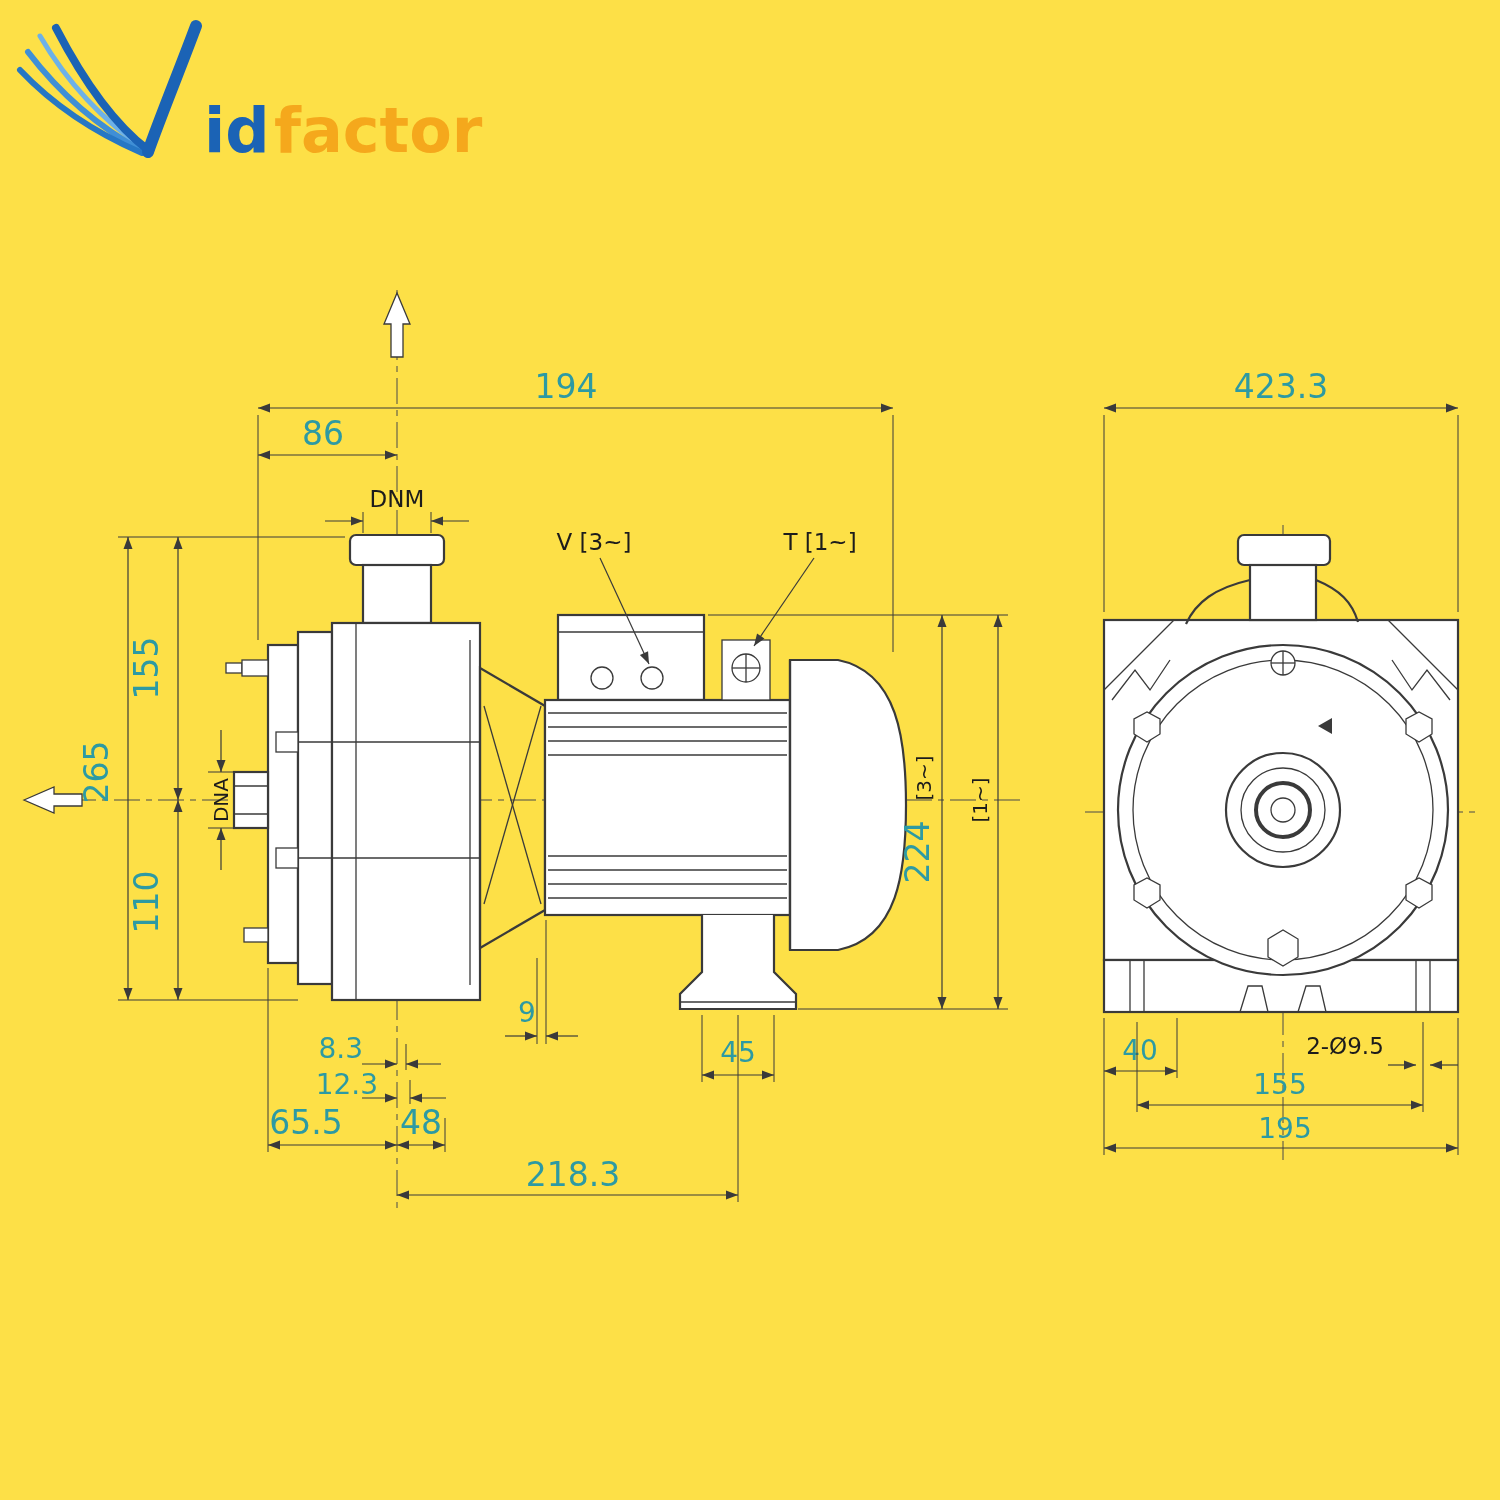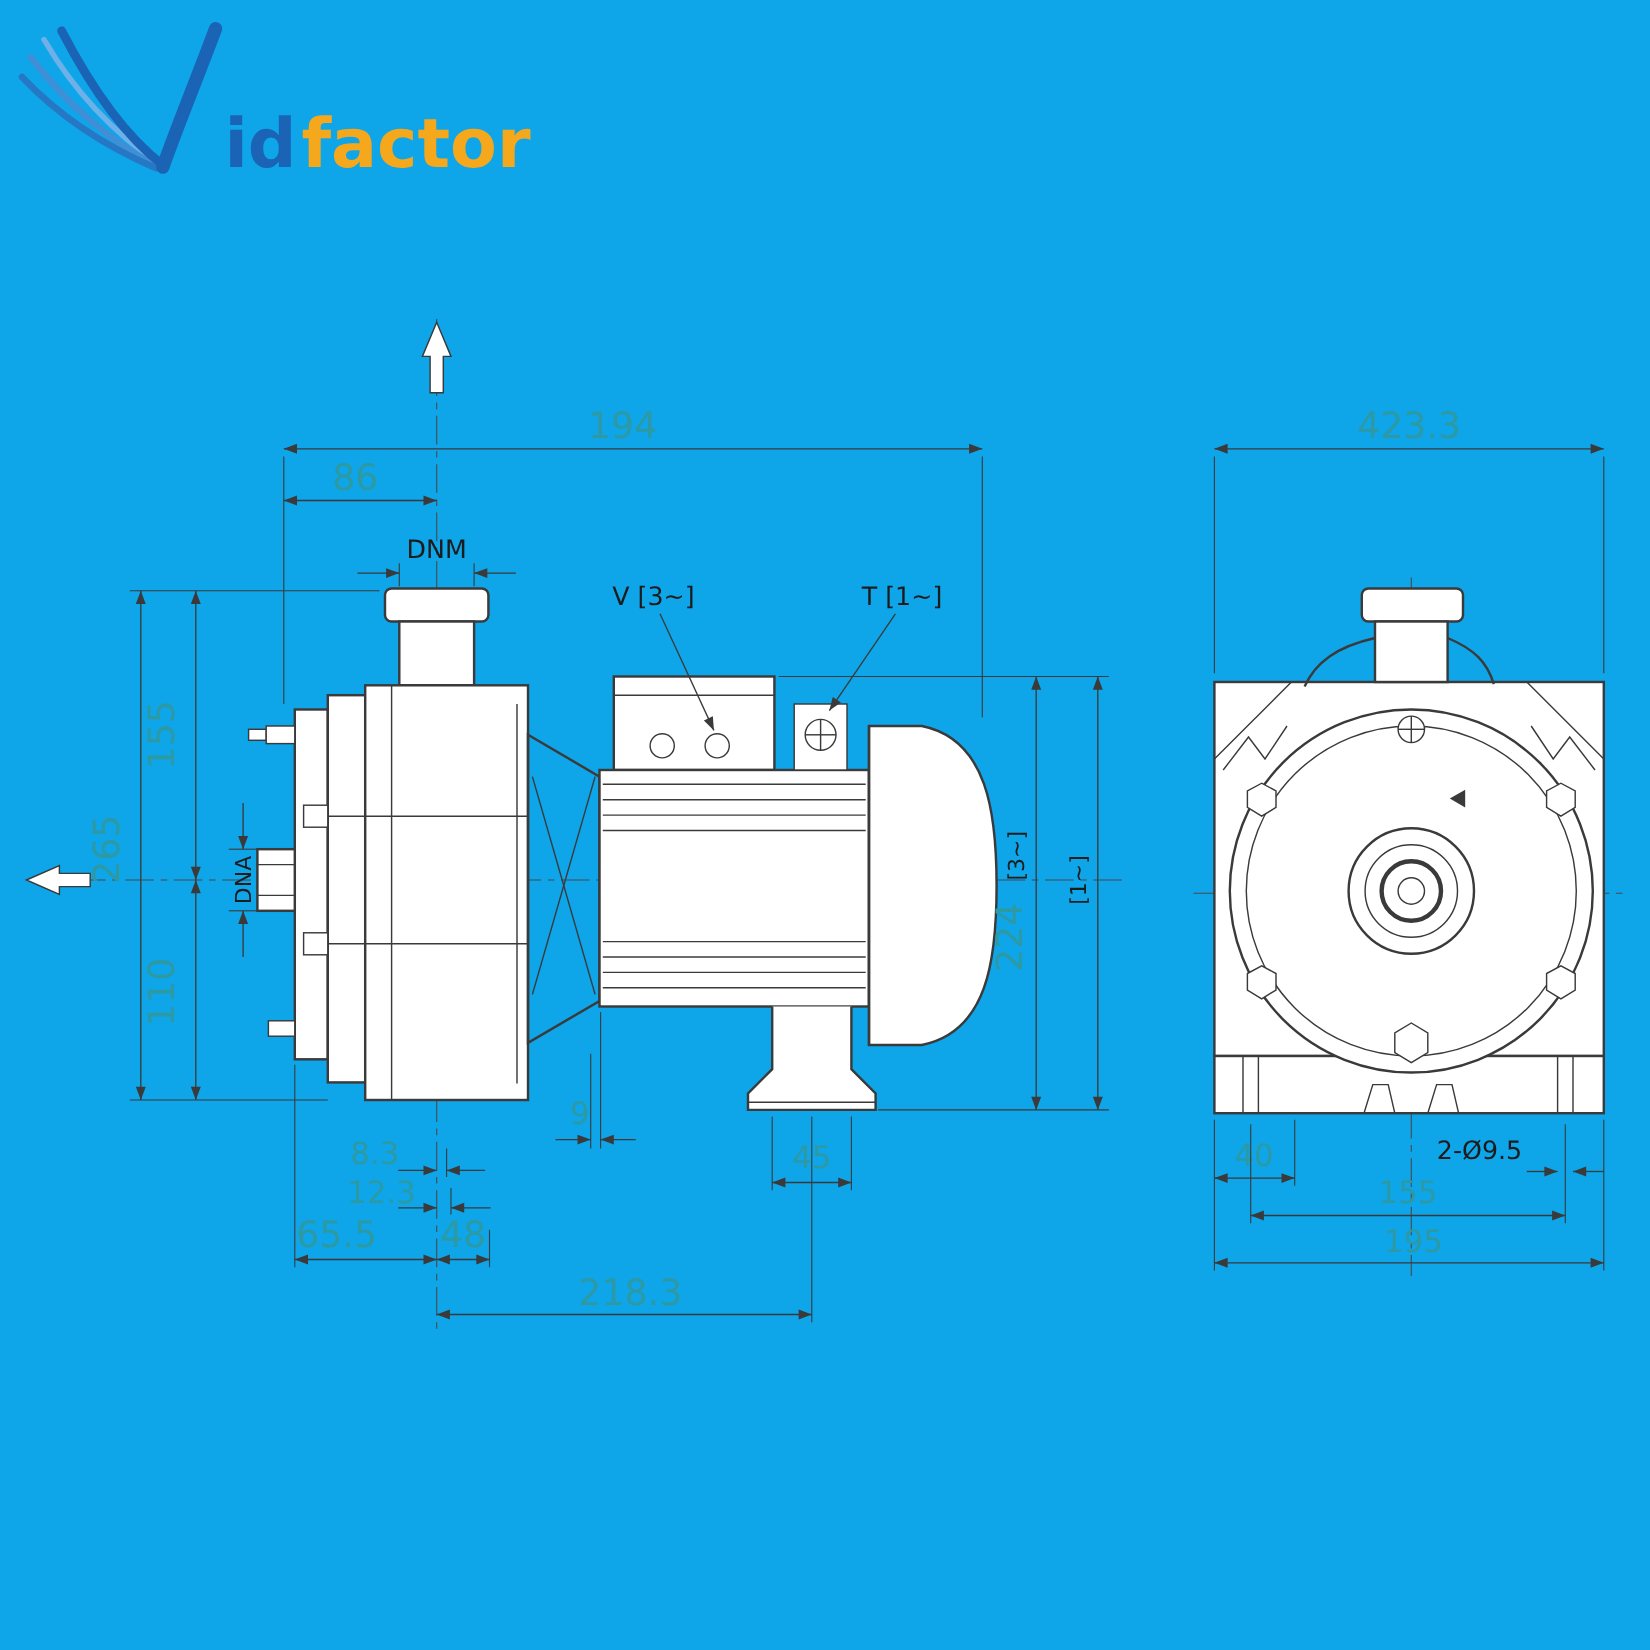--- a/index.html
+++ b/index.html
@@ -1,16 +1,16 @@
 <!DOCTYPE html>
 <html><head>
 <meta charset="utf-8">
 <style>
   html,body{margin:0;padding:0;background:#ffffff;}
-  .stage{position:relative;width:1500px;height:1500px;background:#0ea5e9;overflow:hidden;}
+  .stage{position:relative;width:1500px;height:1500px;background:#fde047;overflow:hidden;}
   svg{display:block;}
   svg text{font-family:"DejaVu Sans","Liberation Sans",sans-serif;}
   .dimtxt{fill:#2d9aa3;font-size:33px;}
   .dimtxt-sm{fill:#2d9aa3;font-size:28px;}
   .lbl{fill:#1c1c1c;font-size:23px;}
   .lbl-sm{fill:#1c1c1c;font-size:20px;}
   .logo-id{fill:#1b63b5;font-size:62px;font-weight:bold;}
   .logo-factor{fill:#f5a81c;font-size:62px;font-weight:bold;}
   .obj{fill:none;stroke:#3a3a3a;stroke-width:2.2;}
   .obj2{fill:none;stroke:#3a3a3a;stroke-width:1.3;}

